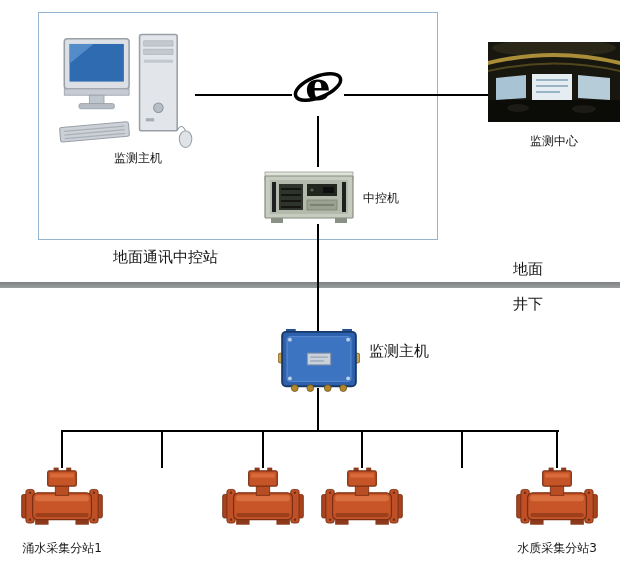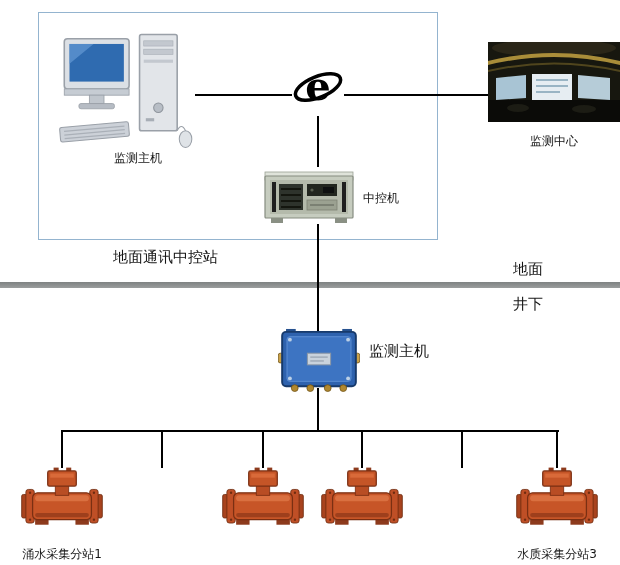--- a/index.html
+++ b/index.html
@@ -23,21 +23,21 @@
   .label { position:absolute; white-space:nowrap; z-index:5; }
   .lab-14 { font-size:12px; }
   .lab-15 { font-size:15px; }
   .node { position:absolute; z-index:4; }
   .ie-icon {
     position:absolute; left:292px; top:58px; width:52px; height:58px;
     background:#ffffff; z-index:4; display:flex; align-items:center; justify-content:center;
   }
   .device { position:absolute; top:466px; width:100px; text-align:center; z-index:4; }
   .device svg { width:84px; height:62px; display:block; margin:0 auto; }
-  .device-label { font-size:12px; margin-top:18px; white-space:nowrap; }
+  .device-label { font-size:12px; margin-top:12px; white-space:nowrap; }
   .center-label { text-align:center; }
 </style>
 </head>
 <body>
 
 <svg style="position:absolute;width:0;height:0" aria-hidden="true">
   <defs>
     <g id="pump-shape">
 
       <rect x="18" y="62" width="16" height="6" fill="#8d3a1c"></rect>

